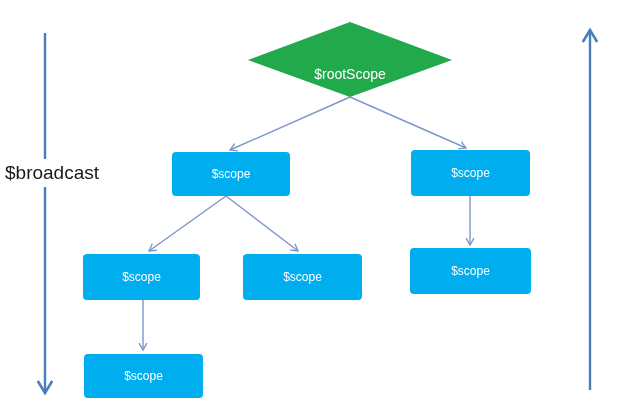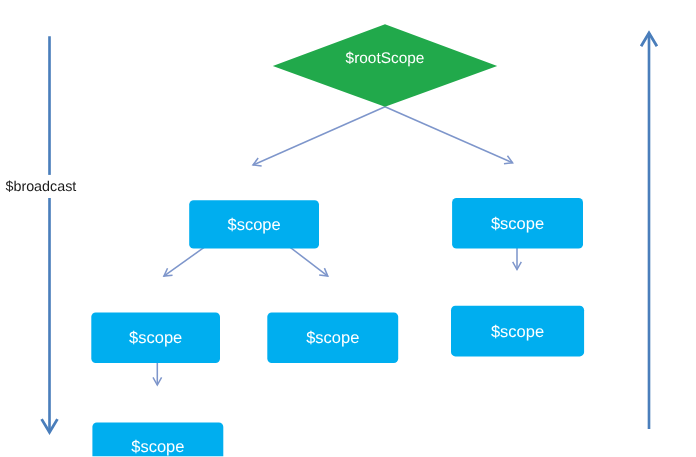--- a/index.html
+++ b/index.html
@@ -20,30 +20,30 @@
   }
   svg.wires{position:absolute;left:0;top:0;}
   .connector{stroke:var(--connector-blue);stroke-width:1.4;fill:none;}
   .side-arrow{stroke:var(--side-arrow-blue);stroke-width:2.4;fill:none;}
   .diamond{fill:var(--diamond-green);stroke:none;}
   #arrow-small path{stroke:var(--connector-blue);fill:none;}
   #arrow-big path{stroke:var(--side-arrow-blue);fill:none;}
   .node-box{
     position:absolute;display:flex;align-items:center;justify-content:center;
     background:var(--box-cyan);color:var(--node-text);
-    font-size:15px;border-radius:4px;margin-top:30px;
+    font-size:12px;border-radius:4px;
   }
   .diamond-label{
-    position:absolute;left:250px;top:39px;width:200px;height:26px;
+    position:absolute;left:250px;top:61px;width:200px;height:26px;
     display:flex;align-items:center;justify-content:center;
     color:var(--node-text);font-size:14px;
   }
   .side-label{
     position:absolute;background:var(--background);
-    color:var(--side-label-text);font-size:13px;
+    color:var(--side-label-text);font-size:19px;
     padding:3px 2px;white-space:nowrap;
   }
   .side-label.broadcast{left:3px;top:159px;width:102px;}
   .side-label.emit{left:561px;top:159px;width:56px;text-align:center;}
   
   .n0{left:172px;top:152px;width:118px;height:44px;}
   .n1{left:411px;top:150px;width:119px;height:46px;}
   .n2{left:83px;top:254px;width:117px;height:46px;}
   .n3{left:243px;top:254px;width:119px;height:46px;}
   .n4{left:410px;top:248px;width:121px;height:46px;}

